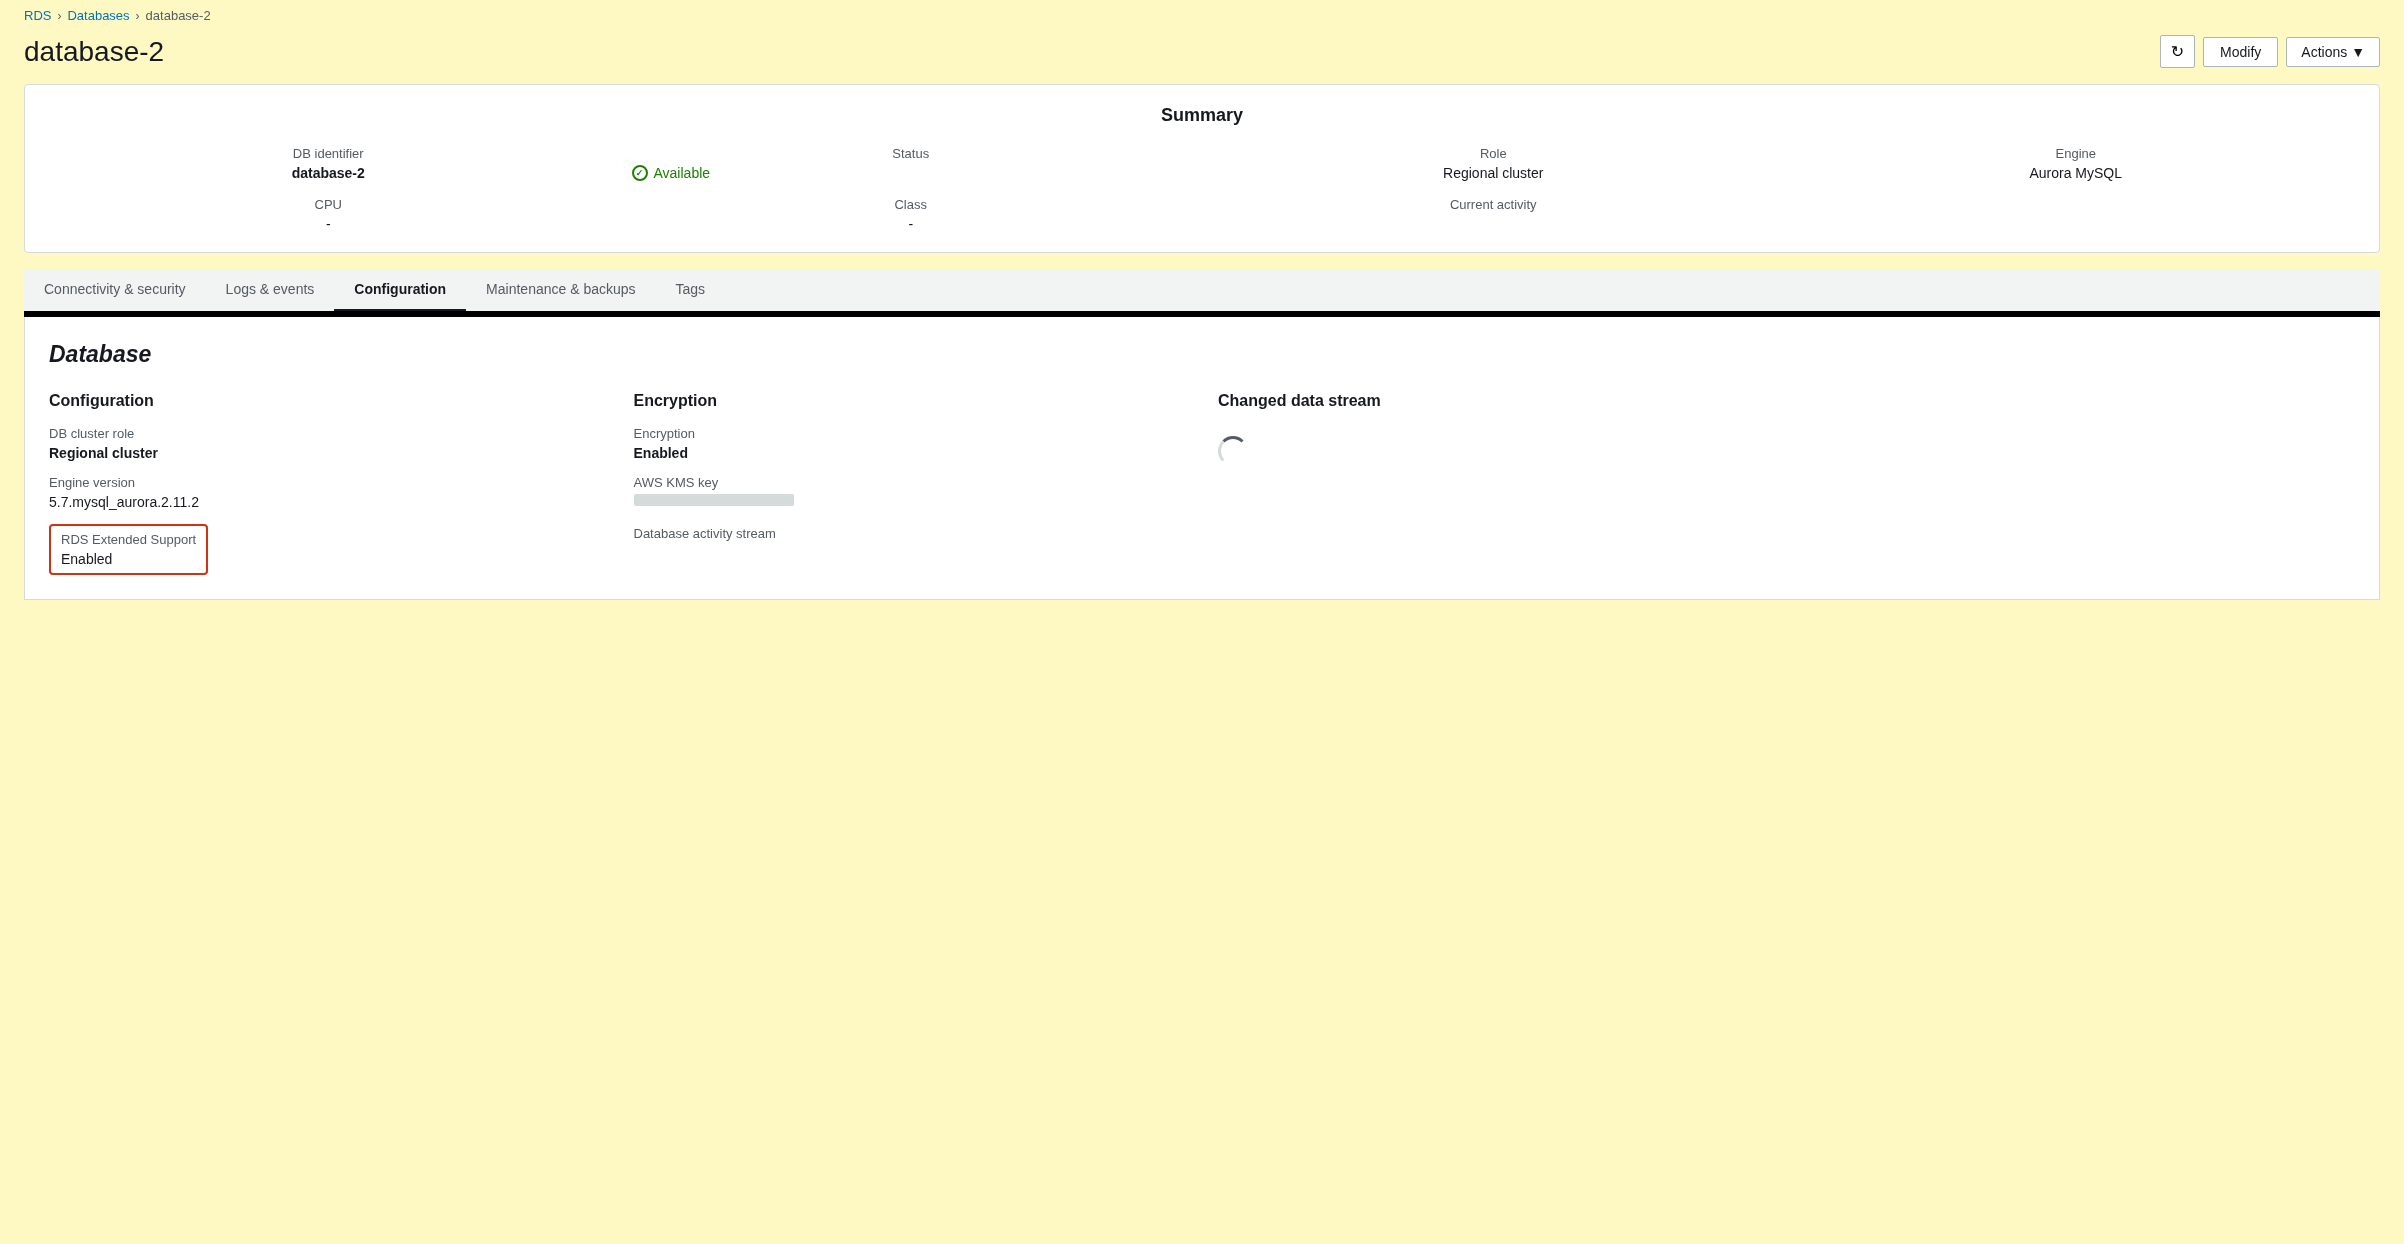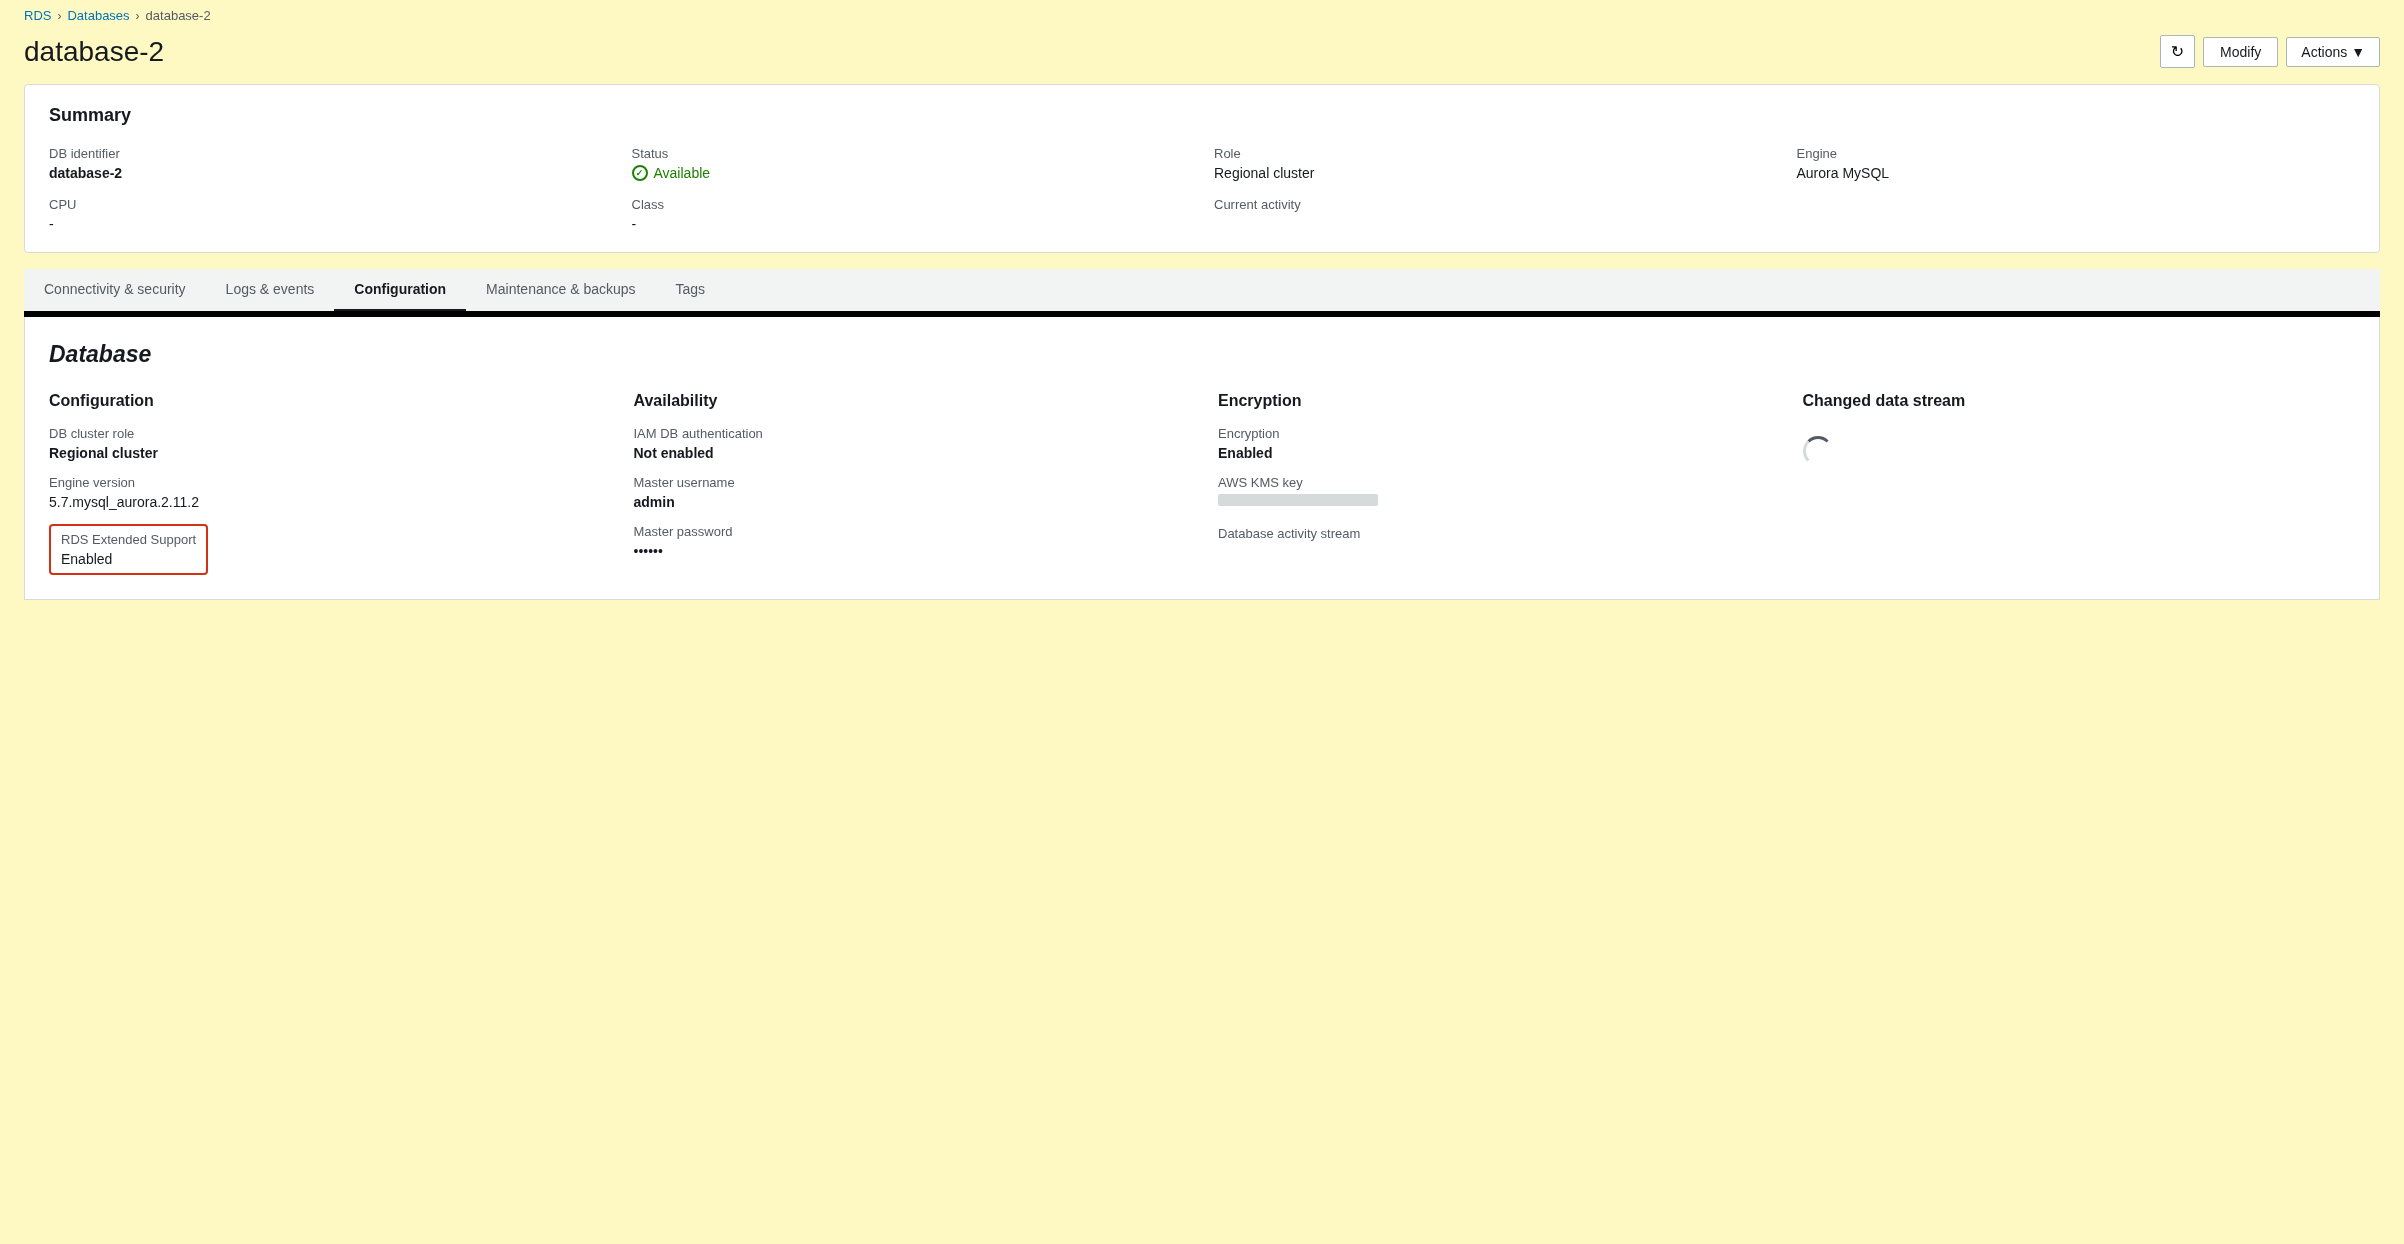--- a/index.html
+++ b/index.html
@@ -73,20 +73,21 @@
       padding: 6px 14px;
     }
 
     
     .summary-card {
       background: #fff;
       border: 1px solid #d5dbdb;
       border-radius: 4px;
       margin: 0 24px 16px 24px;
       padding: 20px 24px;
+      text-align: center;
     }
     .summary-title {
       font-size: 18px;
       font-weight: 700;
       margin-bottom: 20px;
     }
     .summary-grid {
       display: grid;
       grid-template-columns: 1fr 1fr 1fr 1fr;
       gap: 24px;
@@ -322,32 +323,20 @@
 
         <div class="field-label">Engine version</div>
         <div class="field-value">5.7.mysql_aurora.2.11.2</div>
 
         <div class="extended-support-box">
           <div class="field-label">RDS Extended Support</div>
           <div class="field-value">Enabled</div>
         </div>
       </div>
 
-      <div class="content-col">
-        <div class="col-title">Availability</div>
-
-        <div class="field-label">IAM DB authentication</div>
-        <div class="field-value bold">Not enabled</div>
-
-        <div class="field-label">Master username</div>
-        <div class="field-value bold">admin</div>
-
-        <div class="field-label">Master password</div>
-        <div class="field-value">••••••</div>
-      </div>
 
       <div class="content-col">
         <div class="col-title">Encryption</div>
 
         <div class="field-label">Encryption</div>
         <div class="field-value bold">Enabled</div>
 
         <div class="field-label">AWS KMS key</div>
         <div class="kms-bar"></div>
 

